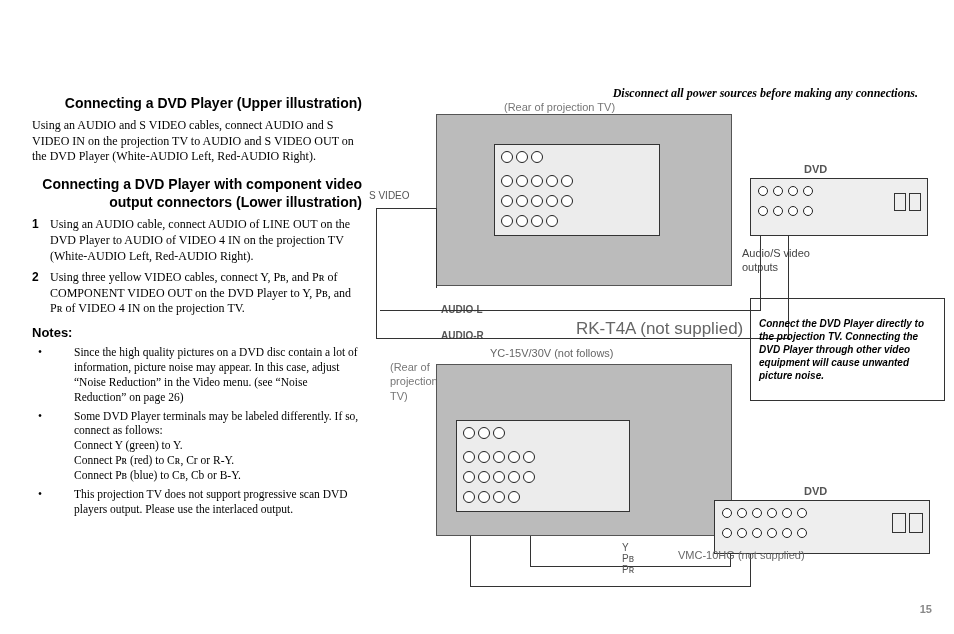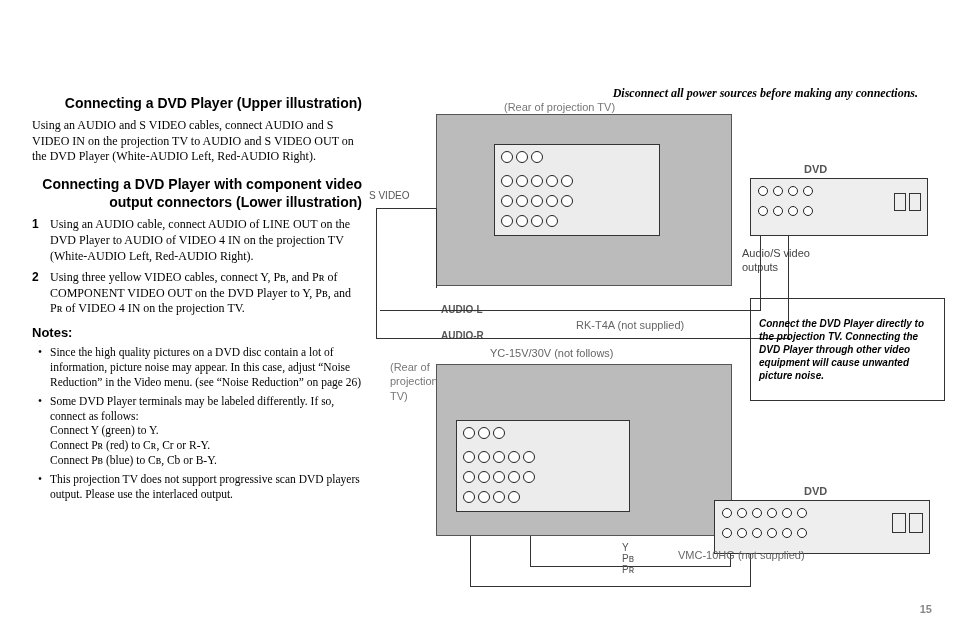--- a/index.html
+++ b/index.html
@@ -62,21 +62,21 @@
   }
   .bullet {
     display: flex;
     margin-bottom: 4px;
     font-size: 11.5px;
   }
   .bullet .dot {
     width: 12px;
     flex-shrink: 0;
   }
-  .bullet .btxt { flex: 1; }
+  .bullet .btxt { flex: 1; margin-left: 24px; }
   .sublines { padding-left: 0; }
 
   
   .diag-area {
     position: absolute;
     left: 390px;
     top: 100px;
     width: 540px;
   }
   .rear-label1 {
@@ -124,21 +124,21 @@
     font-family: Arial, sans-serif;
     color: #555;
   }
   .svideo-lbl { left: -68px; top: 74px; font-weight: normal; }
   .audior-lbl { left: 4px; top: 176px; font-weight: bold; margin-top: 38px;}
   .audiol-lbl { left: 4px; top: 188px; font-weight: bold;}
   .rkt4a {
     position: absolute;
     left: 186px;
     top: 218px;
-    font-size: 11px;
+    font-size: 17px;
     font-family: Arial, sans-serif;
     color: #666;
   }
   .yc1530 {
     position: absolute;
     left: 100px;
     top: 246px;
     font-size: 11px;
     font-family: Arial, sans-serif;
     color: #666;

